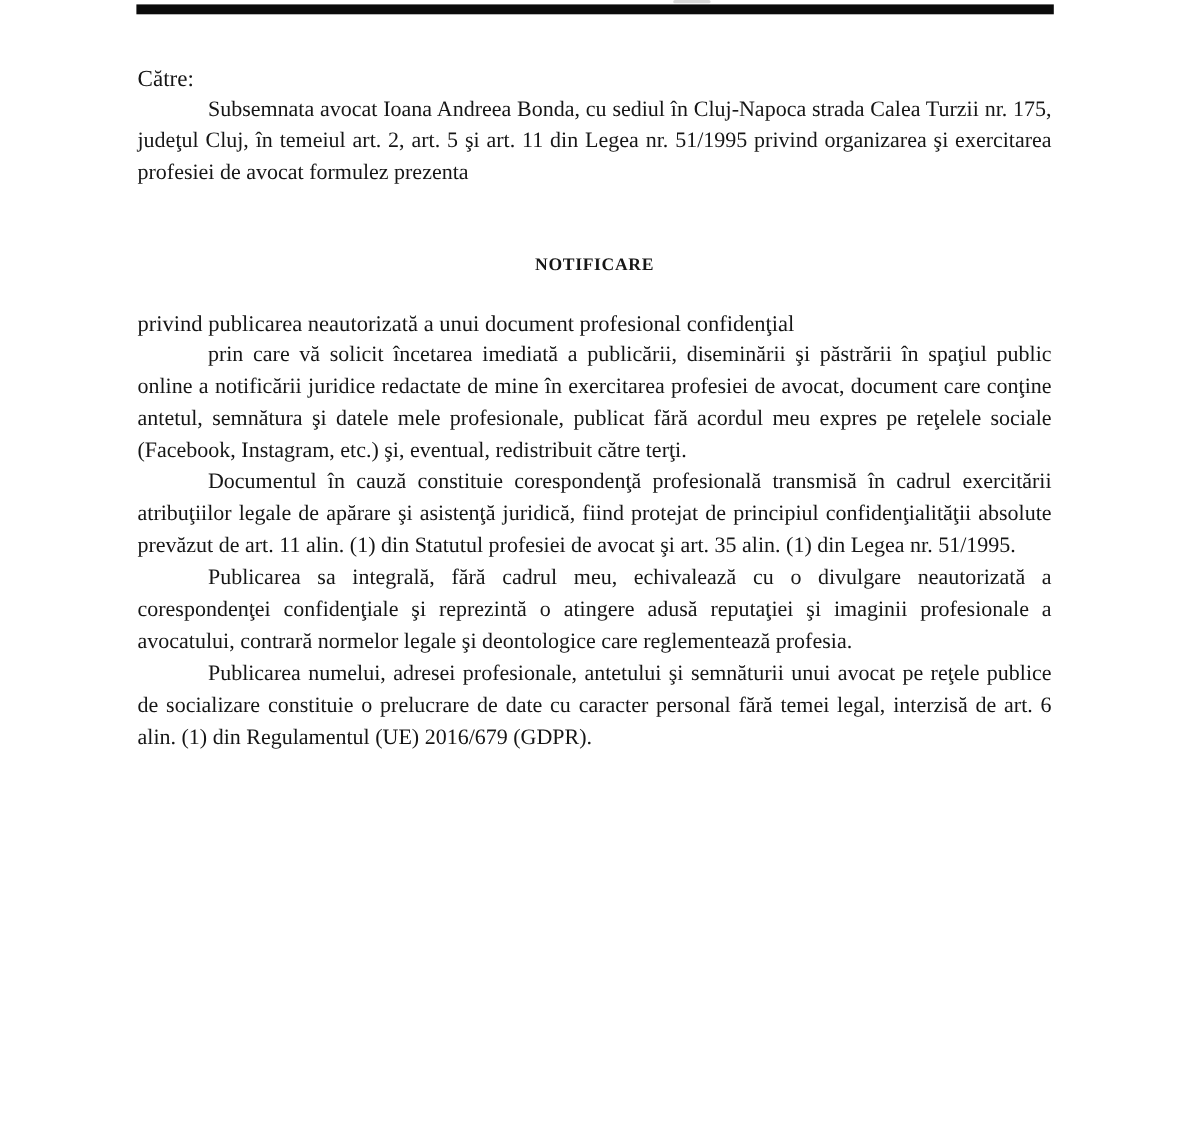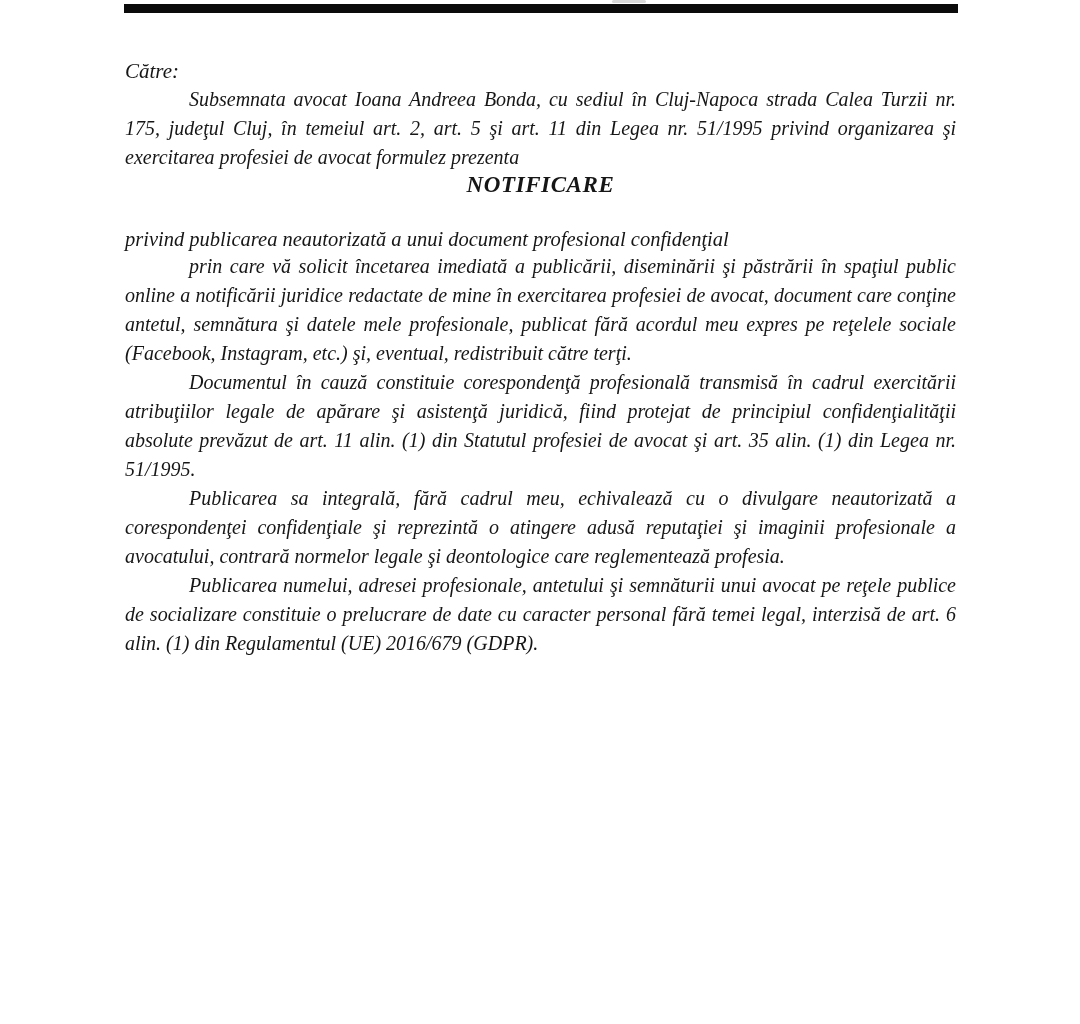--- a/index.html
+++ b/index.html
@@ -8,21 +8,20 @@
     background: #ffffff;
   }
   .page {
     position: relative;
     width: 1080px;
     height: 1024px;
     background: #ffffff;
     overflow: hidden;
     font-family: "Liberation Serif", "DejaVu Serif", serif;
     color: #161616;
-    font-style: italic;
   }
   .letterhead-artifact {
     position: absolute;
     left: 612px;
     top: 0;
     width: 34px;
     height: 3px;
     background: #d8d8d8;
     border-radius: 2px;
   }
@@ -54,23 +53,24 @@
   }
   p.body-par {
     margin: 0;
     font-size: 20px;
     line-height: 29px;
     text-align: justify;
     text-indent: 64px;
   }
   .par-intro { margin-top: 66px; }
   .doc-title {
+    margin-top: 56px;
     text-align: center;
     font-weight: bold;
-    font-size: 23px;
+    font-size: 16px;
     line-height: 26px;
     letter-spacing: 0.6px;
   }
   .doc-subtitle {
     margin-top: 28px;
     text-align: left;
     font-size: 20.5px;
     line-height: 26px;
   }
   .par-first-after-subtitle { margin-top: 77px; }

